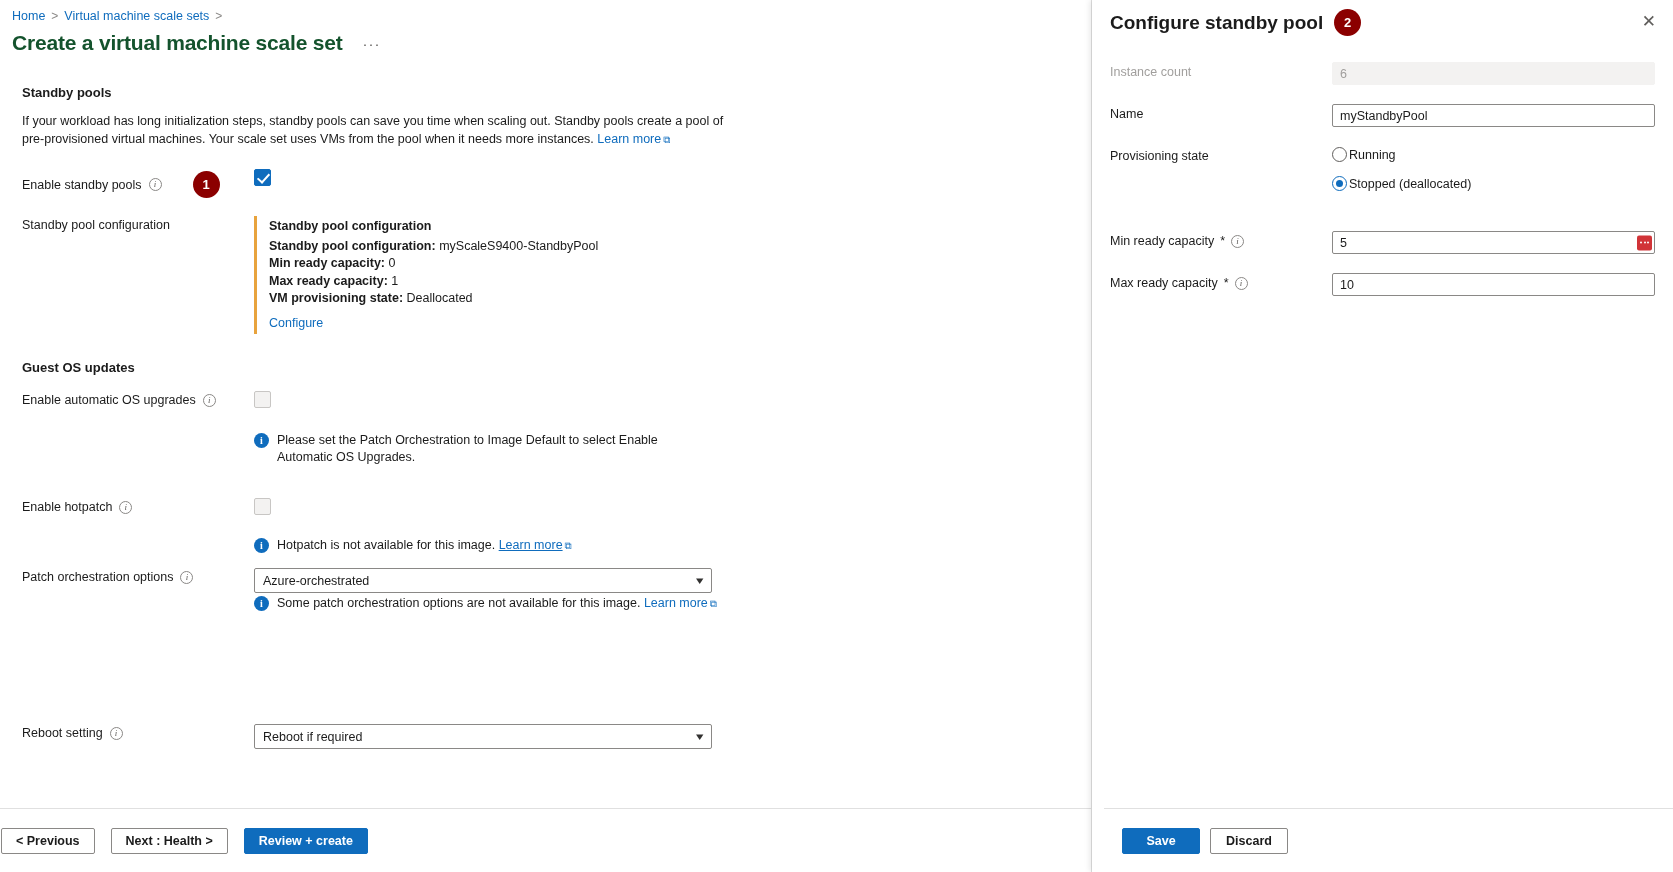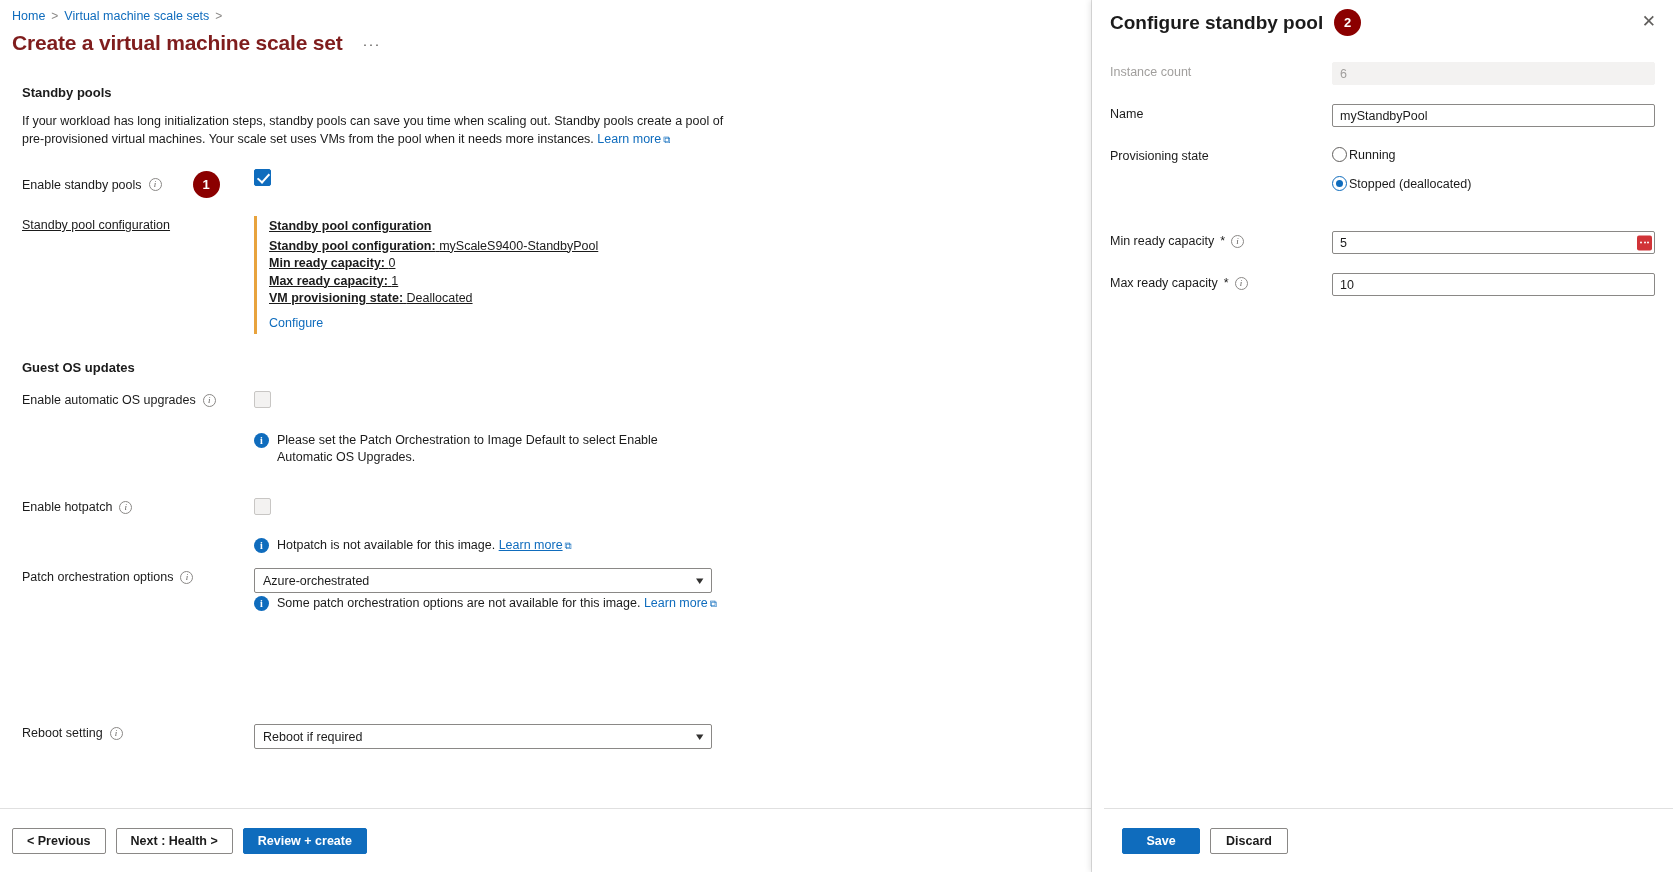--- a/index.html
+++ b/index.html
@@ -29,21 +29,21 @@
   }
   .bc-link { color: #0f6cbd; cursor: pointer; }
   .bc-sep { color: #8a8886; font-size: 12px; }
 
   .page-title-row {
     display: flex; align-items: center; gap: 16px;
     padding: 8px 0 0 12px;
   }
   .page-title {
     font-size: 21px; font-weight: 600; letter-spacing: -0.2px;
-    color: #7f1d1d;
+    color: #14532d;
   }
   .ellipsis-btn {
     color: #605e5c; font-size: 15px; letter-spacing: 1px;
     cursor: pointer; padding: 2px 4px; line-height: 1;
   }
 
   .form-body { padding: 30px 0 0 22px; }
 
   .section-head {
     font-size: 13px; font-weight: 700; color: #1b1b1b;
@@ -125,22 +125,22 @@
     display: flex; align-items: center; justify-content: space-between;
     padding: 0 8px 0 8px; font-size: 12.5px; color: #1b1b1b;
     cursor: pointer; border-radius: 2px;
   }
   .chev { color: #323130; font-size: 11px; transform: scaleX(1.35); }
 
   
   .footer-bar {
     flex: 0 0 auto; height: 64px;
     border-top: 1px solid #e0e0e0;
-    display: flex; align-items: center; gap: 10px;
-    padding-left: 12px; background: #fff;
+    display: flex; align-items: center; gap: 16px;
+    padding-left: 1px; background: #fff;
   }
   .btn {
     height: 26px; min-width: 70px; padding: 0 14px;
     font-size: 12.5px; font-weight: 600;
     border: 1px solid #8a8886; background: #fff; color: #1b1b1b;
     border-radius: 2px; cursor: pointer;
     display: inline-flex; align-items: center; justify-content: center;
     font-family: "Liberation Sans", sans-serif;
   }
   .btn.primary {
@@ -258,21 +258,21 @@
           <div class="row-label">
             <span>Enable standby pools</span>
             <span class="info-ico">i</span>
             <span class="callout callout-left">1</span>
           </div>
           <div class="row-field">
             <span class="chk checked"></span>
           </div>
         </div>
 
-        <div class="row" style="margin-bottom:26px;text-decoration:underline;">
+        <div class="row" style="margin-bottom:26px;">
           <div class="row-label">Standby pool configuration</div>
           <div class="row-field">
             <div class="summary-card">
               <div class="summary-title">Standby pool configuration</div>
               <div class="summary-line">
                 <b>Standby pool configuration:</b>
                 <span>myScaleS9400-StandbyPool</span>
               </div>
               <div class="summary-line">
                 <b>Min ready capacity:</b>

